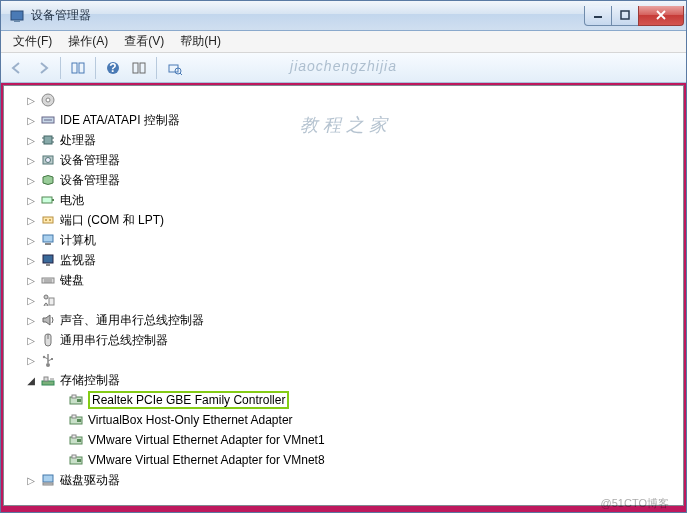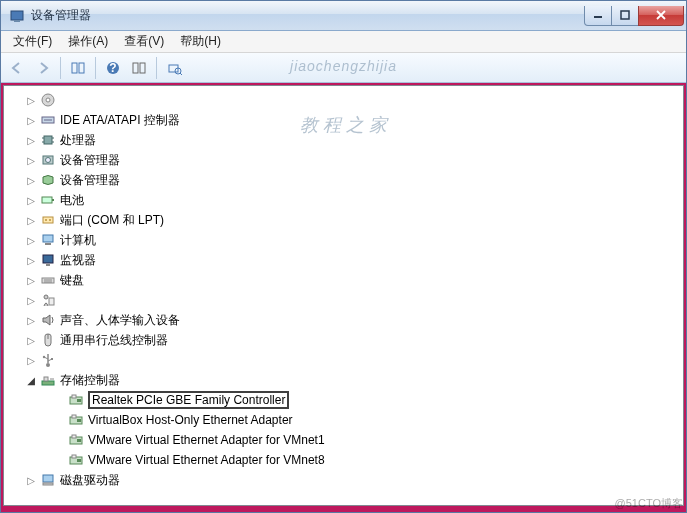--- a/index.html
+++ b/index.html
@@ -29,26 +29,26 @@
 .watermark .cn { font-size: 18px; margin-top: 42px; }
 
 .content { flex: 1; padding: 2px 2px 6px 2px; display: flex; }
 .treewrap { flex: 1; border: 1px solid #828790; background: #fff; overflow-y: scroll; padding: 4px 0 4px 2px; }
 
 .row { display: flex; align-items: center; height: 20px; white-space: nowrap; }
 .arrow { width: 14px; display: inline-flex; justify-content: center; color: #7a7a7a; font-size: 10px; }
 .arrow.open { color: #3a3a3a; }
 .ticon16 { width: 16px; height: 16px; margin: 0 4px 0 2px; display: inline-flex; align-items: center; justify-content: center; }
 .label { color: #000; }
-.highlight { border: 2px solid #404040; padding: 0 2px; }
+.highlight { border: 2px solid #84cc16; padding: 0 2px; }
 
 .ind1 { padding-left: 18px; }
 .ind2 { padding-left: 46px; }
 
-.footer-wm { position: absolute; right: 4px; bottom: 2px; color: rgba(0,0,0,0.35); font-size: 11px; margin-top: 28px; }
+.footer-wm { position: absolute; right: 18px; bottom: 2px; color: rgba(0,0,0,0.35); font-size: 11px; margin-top: 28px; }
 
 
 .treewrap::-webkit-scrollbar { width: 17px; }
 .treewrap::-webkit-scrollbar-track { background: #f0f0f0; border-left: 1px solid #d6d6d6; }
 .treewrap::-webkit-scrollbar-thumb { background: #cdcdcd; border: 1px solid #a8a8a8; }
 
 svg { display: block; }
 </style>
 </head>
 <body>
@@ -251,21 +251,21 @@
           </span>
         </div>
         <div class="row ind1">
           <span class="arrow">▷</span>
           <span class="ticon16">
             <svg width="16" height="16">
               <path d="M3 6 L6 6 L10 3 L10 13 L6 10 L3 10 Z" fill="#bbb" stroke="#666"></path>
               <path d="M12 5 Q14 8 12 11" fill="none" stroke="#666"></path>
             </svg>
           </span>
-          <span class="label">声音、人体学输入设备</span>
+          <span class="label">声音、通用串行总线控制器</span>
         </div>
         <div class="row ind1">
           <span class="arrow">▷</span>
           <span class="ticon16">
             <svg width="16" height="16">
               <path d="M5 4 Q5 2 8 2 Q11 2 11 4 L11 11 Q11 14 8 14 Q5 14 5 11 Z" fill="#ddd" stroke="#777"></path>
               <line x1="8" y1="2" x2="8" y2="7" stroke="#777"></line>
             </svg>
           </span>
           <span class="label">通用串行总线控制器</span>

